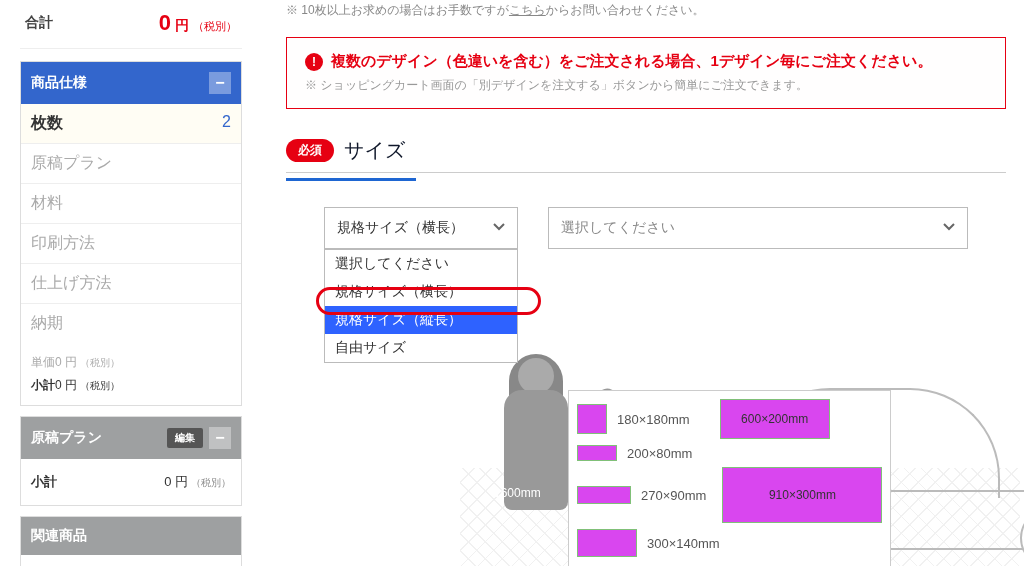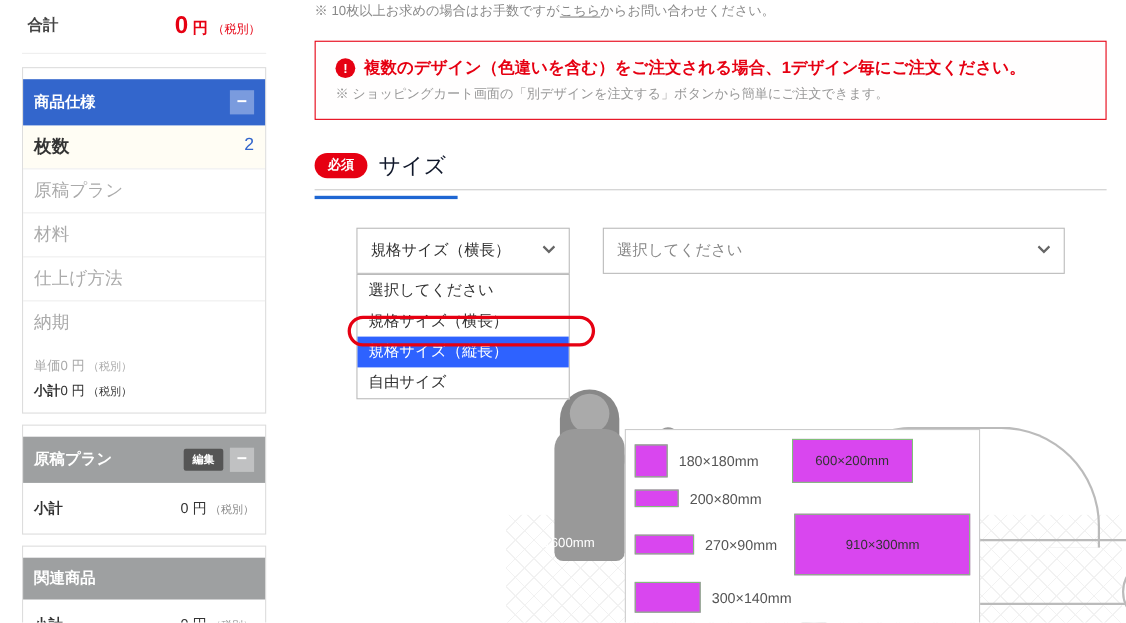--- a/index.html
+++ b/index.html
@@ -7,21 +7,21 @@
 
     .sidebar { position: absolute; left: 20px; top: 0; width: 222px; }
     .total-row { display: flex; justify-content: space-between; align-items: center; padding: 10px 5px 12px; border-bottom: 1px solid #eee; margin-bottom: 12px; }
     .total-label { font-size: 14px; font-weight: bold; color: #444; }
     .total-amount { display: flex; align-items: baseline; gap: 4px; }
     .total-value { color: #e60012; font-size: 22px; font-weight: bold; }
     .total-unit { color: #e60012; font-size: 14px; font-weight: bold; }
     .total-tax { color: #e60012; font-size: 11px; }
 
     .box { border: 1px solid #ddd; margin-bottom: 10px; }
-    .box-header { background: #3366cc; color: #fff; padding: 10px 10px; font-size: 14px; font-weight: bold; display: flex; justify-content: space-between; align-items: center; position: relative; margin-top: 10px; }
+    .box-header { background: #3366cc; color: #fff; padding: 10px 10px; font-size: 14px; font-weight: bold; display: flex; justify-content: space-between; align-items: center; position: relative; }
     .box-header.gray { background: #9ea0a1; }
     .box-toggle { width: 22px; height: 22px; background: rgba(255,255,255,.35); display: flex; align-items: center; justify-content: center; font-size: 16px; color: #fff; cursor: pointer; }
     .box-edit { background: #555; color: #fff; font-size: 10px; padding: 3px 8px; border-radius: 2px; margin-right: 3px; }
     .edit-group { display: flex; gap: 3px; align-items: center; }
 
     .spec-list li { list-style: none; padding: 9px 10px; border-top: 1px solid #eee; color: #aaa; font-size: 16px; display: flex; justify-content: space-between; }
     .spec-list li:first-child { border-top: none; background: #fffdf4; color: #333; font-weight: bold; }
     .spec-list li:first-child .spec-value { color: #3366cc; font-weight: normal; }
 
     .price-block { padding: 8px 10px; }
@@ -104,20 +104,23 @@
           <span>枚数</span>
           <span class="spec-value">2</span>
         </li>
       <li>
           <span>原稿プラン</span>
         </li>
       <li>
           <span>材料</span>
         </li>
       <li>
+          <span>印刷方法</span>
+        </li>
+      <li>
           <span>仕上げ方法</span>
         </li>
       <li>
           <span>納期</span>
         </li>
     </ul>
     <div class="price-block">
       <div class="price-row">
         <span class="label">単価</span>
         <span class="val"><span>0 円</span><span class="tax-small">（税別）</span></span>

